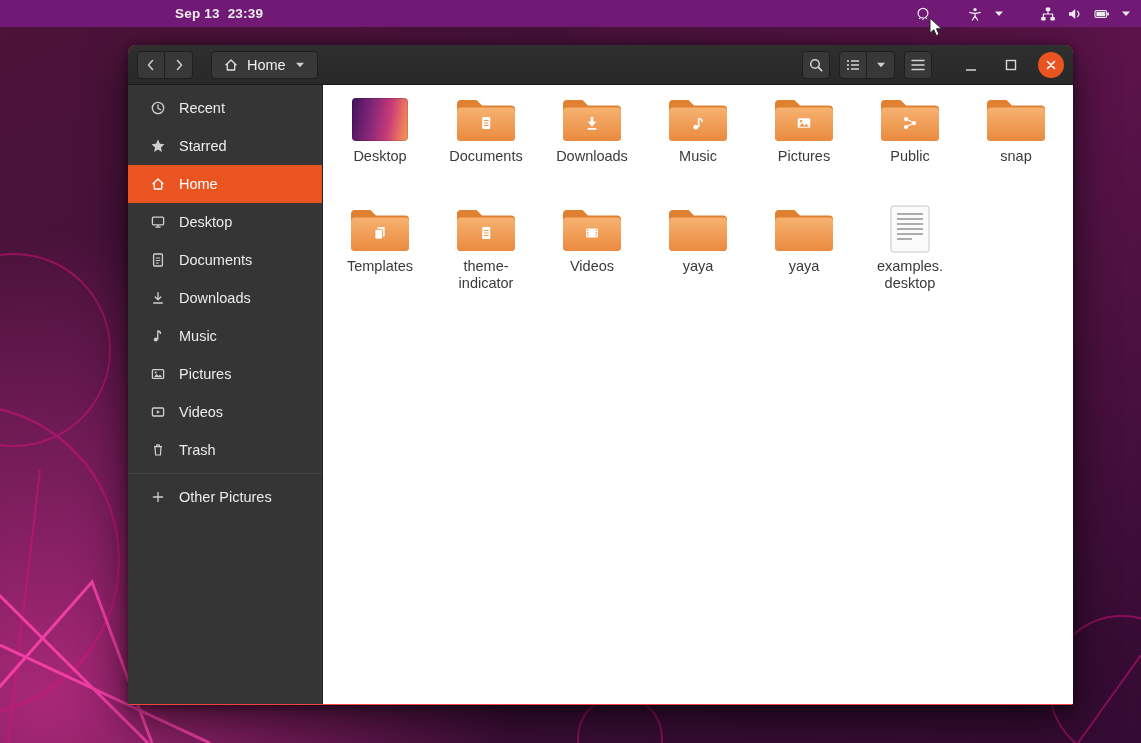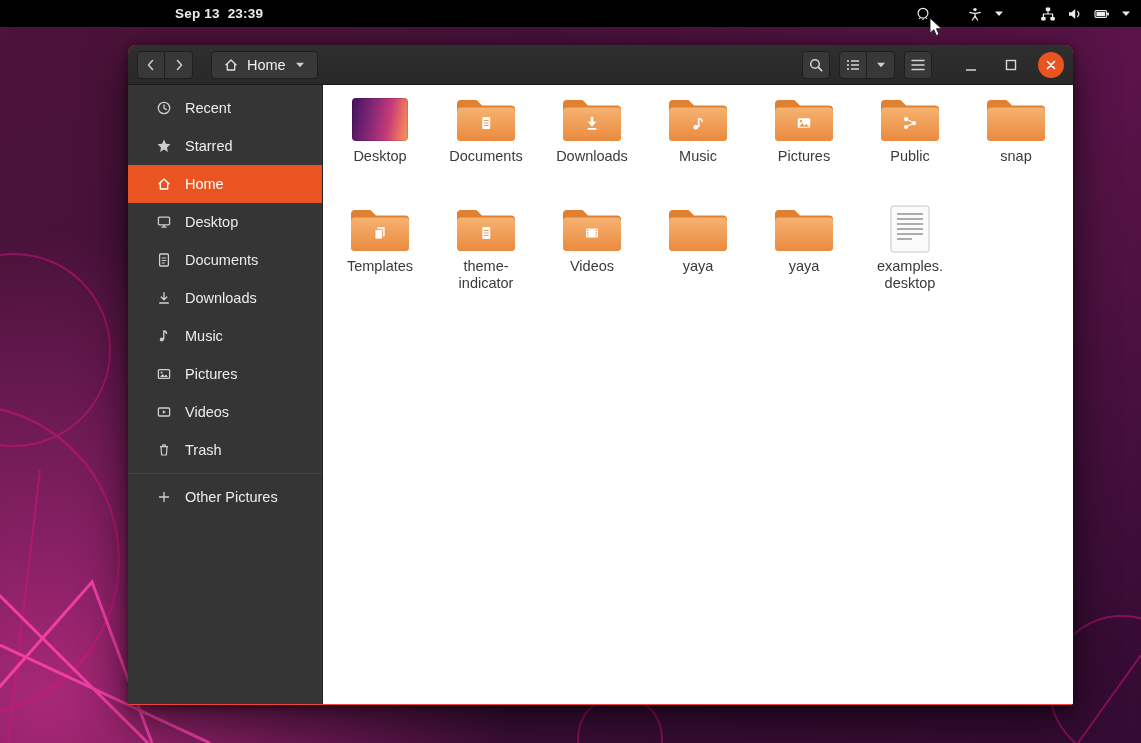--- a/index.html
+++ b/index.html
@@ -16,21 +16,21 @@
     background:
       radial-gradient(circle at 4% 94%, rgba(255,60,170,.55), rgba(255,60,170,0) 36%),
       radial-gradient(circle at 100% 8%, rgba(130,25,95,.4), rgba(130,25,95,0) 45%),
       linear-gradient(155deg,#4d1339 0%,#41103a 45%,#340b32 100%);
   }
   .wp-art { position:absolute; inset:0; }
 
   
   .topbar {
     position:absolute; left:0; top:0; width:1141px; height:27px;
-    background:#000000; color:#ececec; z-index:40;
+    background:#701a75; color:#ececec; z-index:40;
   }
   .clock {
     position:absolute; left:175px; top:0; height:27px;
     display:flex; align-items:center;
     font-size:13.5px; font-weight:600; white-space:pre; letter-spacing:.2px;
   }
   .status {
     position:absolute; right:10px; top:0; height:27px;
     display:flex; align-items:center; gap:11px;
   }
@@ -72,21 +72,21 @@
   .wc-btn.close { background:#e95420; }
 
   
   .winbody { display:flex; height:619px; }
   .sidebar {
     width:195px; background:#353535; border-right:1px solid #242424;
     padding-top:4px; flex-shrink:0;
   }
   .side-item {
     height:38px; display:flex; align-items:center; gap:13px;
-    padding-left:28px; color:#ececec; font-size:14.5px; cursor:default;
+    padding-left:22px; color:#ececec; font-size:14.5px; cursor:default;
   }
   .side-item .sicon { color:#cfcfcf; flex-shrink:0; }
   .side-item.selected { background:#e95420; color:#ffffff; }
   .side-item.selected .sicon { color:#ffffff; }
   .side-sep { height:1px; background:#454545; margin:4px 0; }
 
   .content { flex:1; background:#ffffff; padding:6px 0 0 4px; overflow:hidden; }
   .grid {
     display:grid; grid-template-columns:repeat(7,106px); grid-auto-rows:110px;
     justify-items:center; align-content:start;

